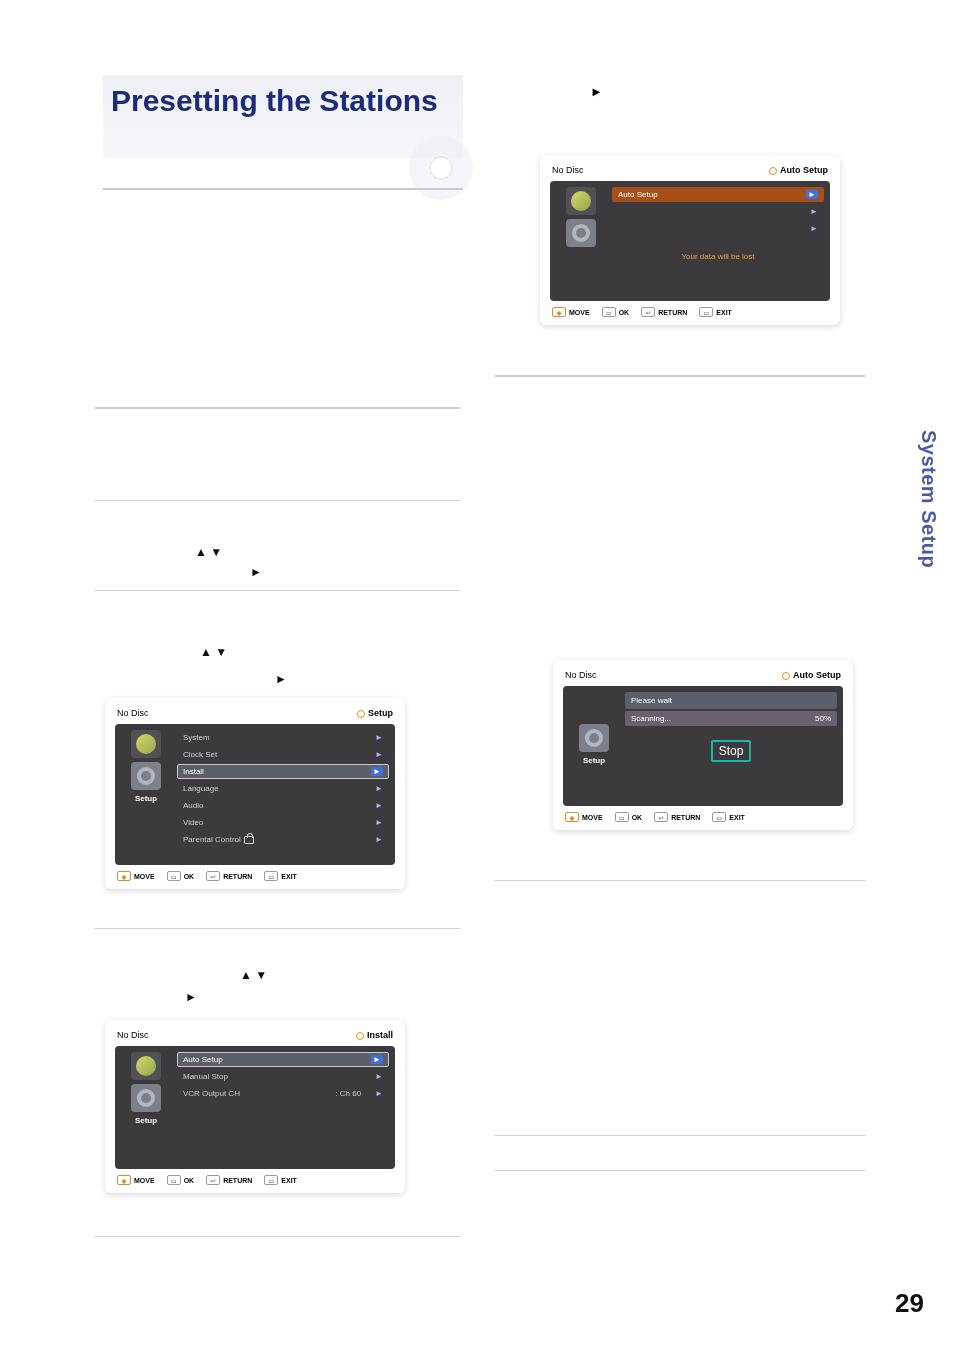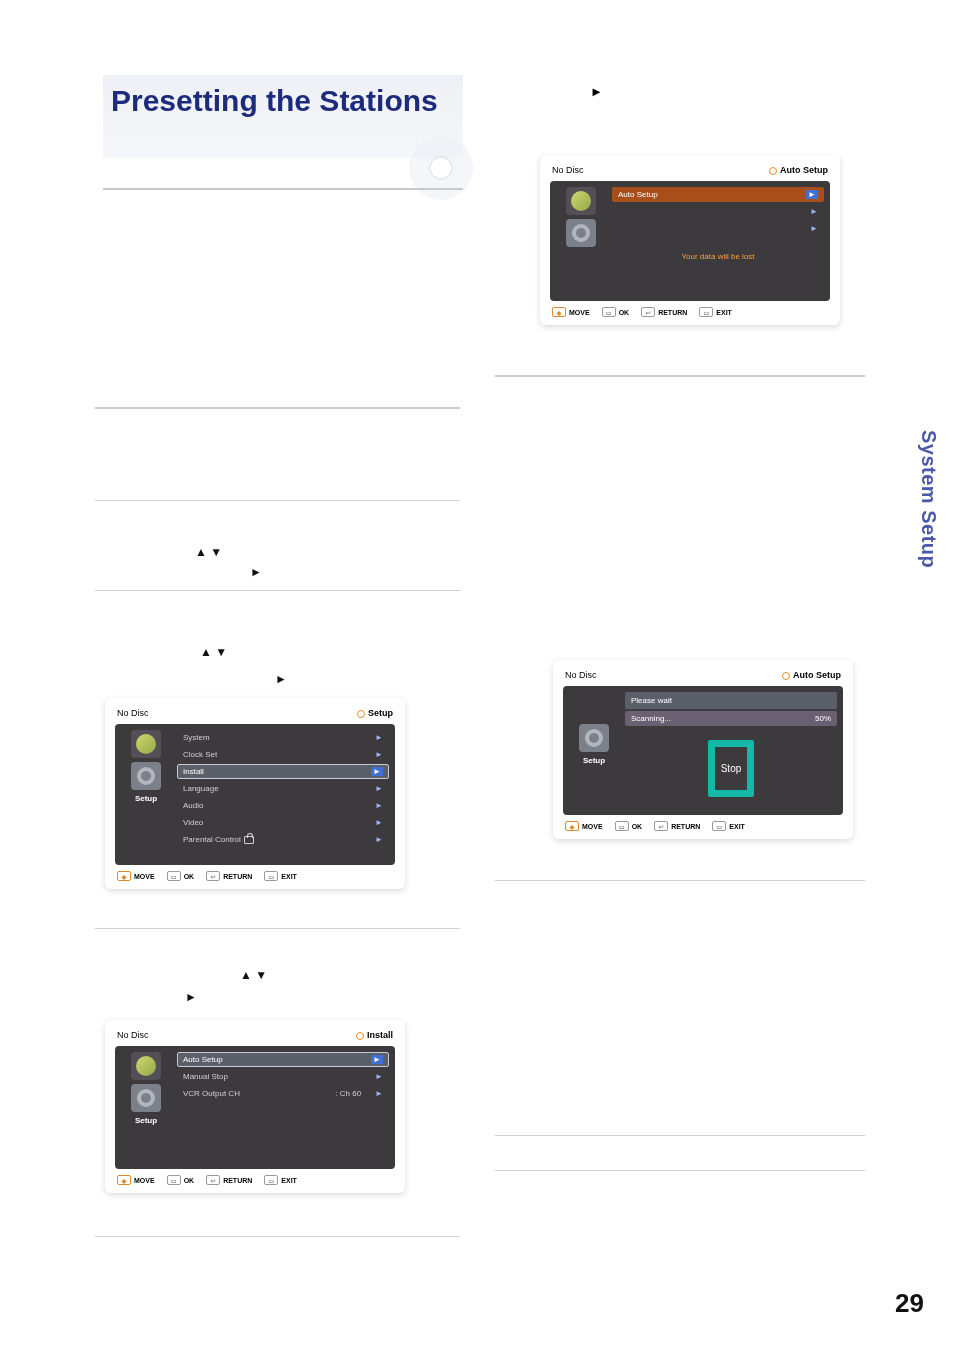--- a/index.html
+++ b/index.html
@@ -104,21 +104,21 @@
     padding:6px 2px 0 2px; font-size:7px; font-weight:700; color:#000;
   }
   .keybadge {display:inline-flex;align-items:center;justify-content:center;min-width:14px;height:10px;border:1px solid #999;border-radius:2px;margin-right:3px;font-size:6px;color:#888;}
   .keybadge.org{border-color:#e08a2a;color:#e08a2a;}
   .divider { position:absolute; height:2px; background:#ccc; }
   .thin { height:1px; background:#d0d0d0; }
 
   .warnmsg{ color:#f6a04a; font-size:8px; text-align:center; width:100%; }
   .scanbox{ background:#5a5f6a; border-radius:2px; padding:4px 6px; color:#fff; font-size:8px;}
   .scanbar{display:flex;justify-content:space-between;align-items:center;background:#6a6072;border-radius:2px;padding:3px 6px;color:#fff;font-size:8px;}
-  .stopbtn{display:inline-block;border:7px solid #14b8a6;border-radius:2px;padding:16px 6px;font-size:10px;color:#fff;margin:12px auto 0 auto;}
+  .stopbtn{display:inline-block;border:2px solid #14b8a6;border-radius:2px;padding:2px 6px;font-size:12px;color:#fff;margin:12px auto 0 auto;}
   .instr { position:absolute; font-size:12px; color:#111; }
 
   .small-arrow-right { position:absolute; font-size:13px; color:#000; }
 </style>
 </head>
 <body>
 
 <div class="page-title">
   <h1>
     <span>Presetting the Stations</span><br>

